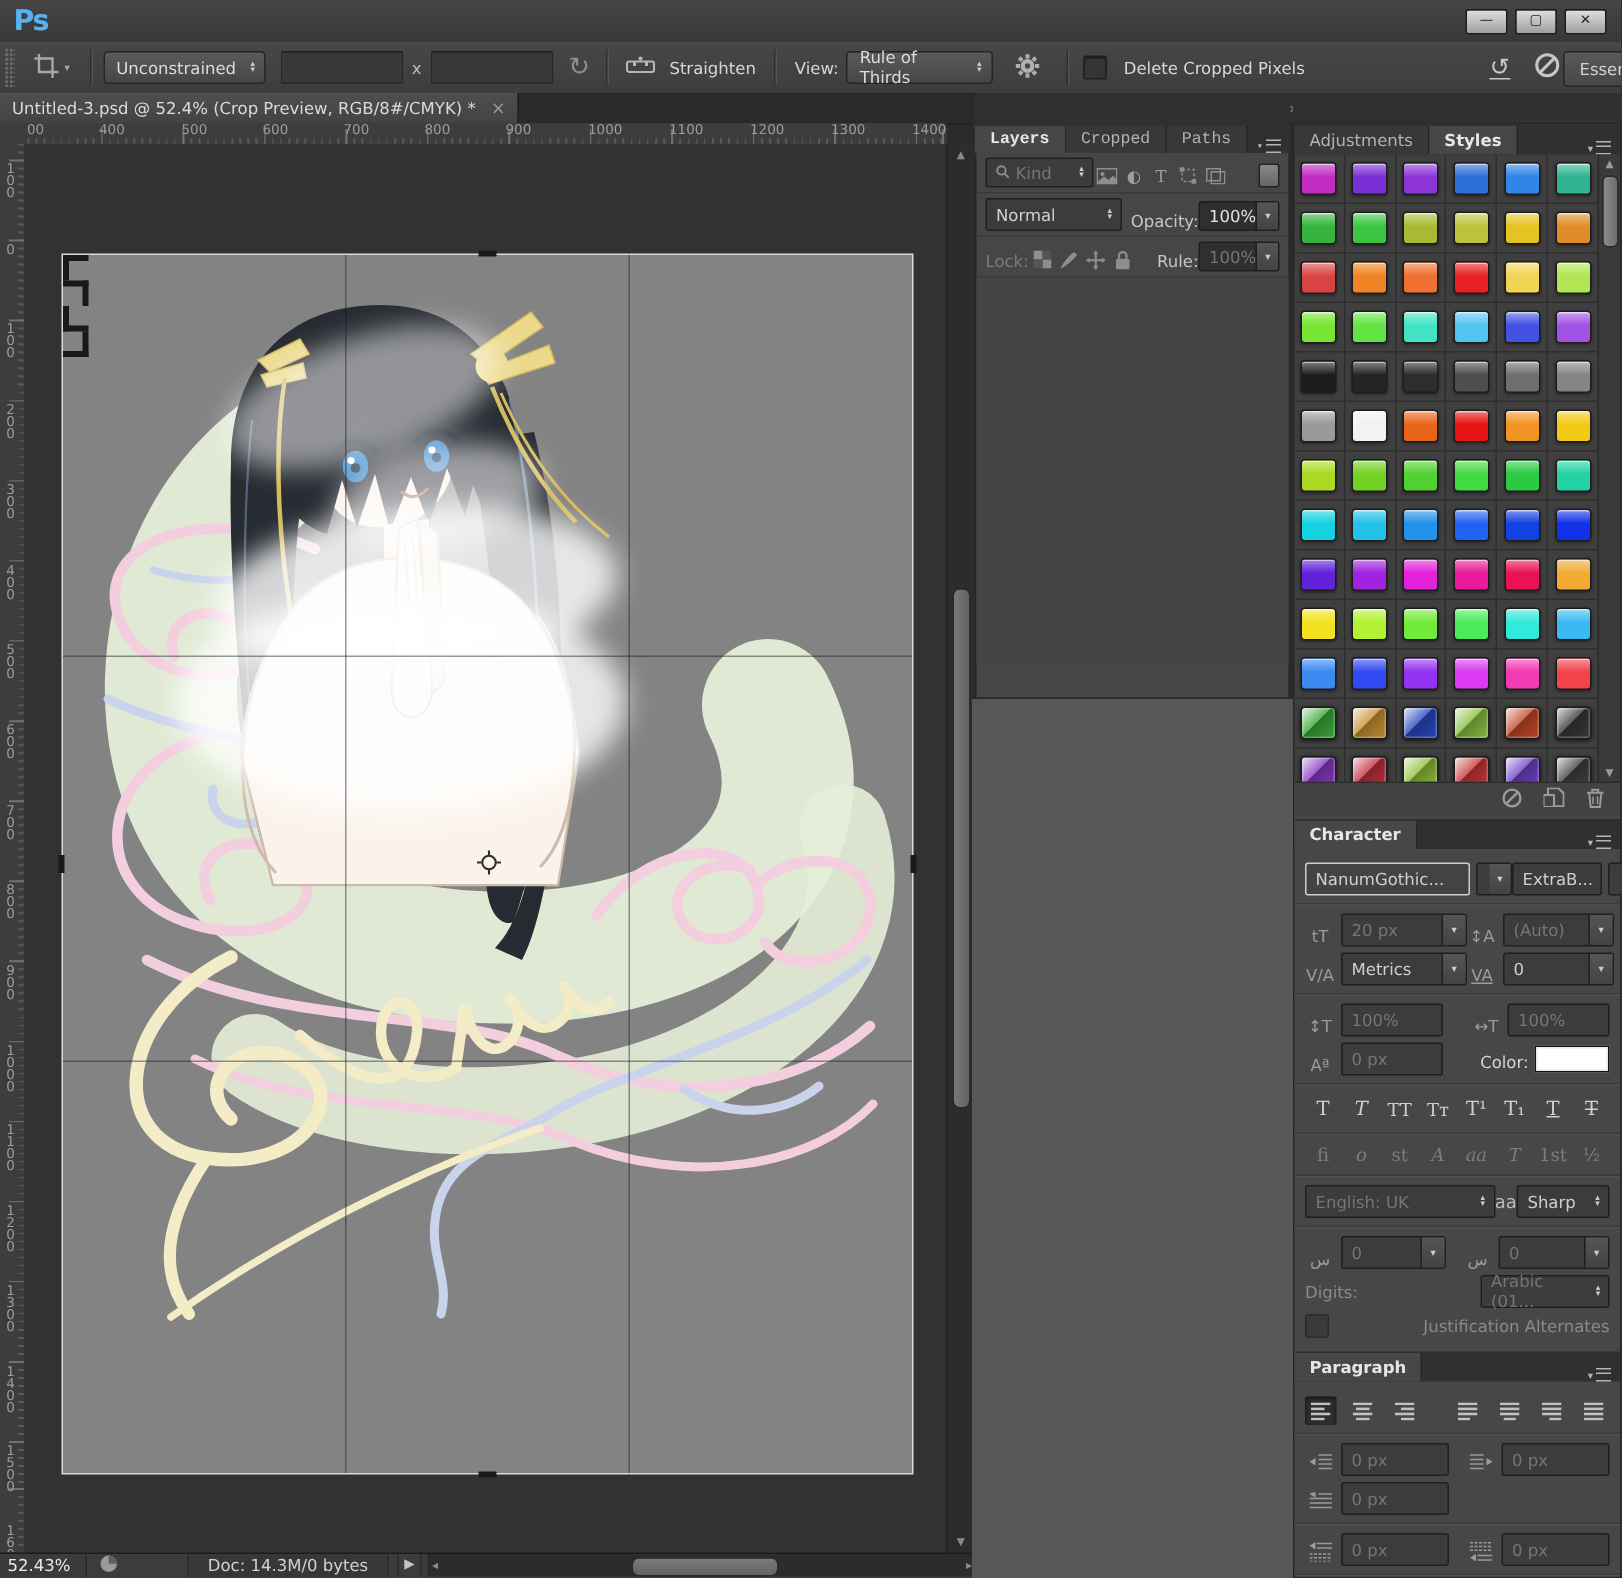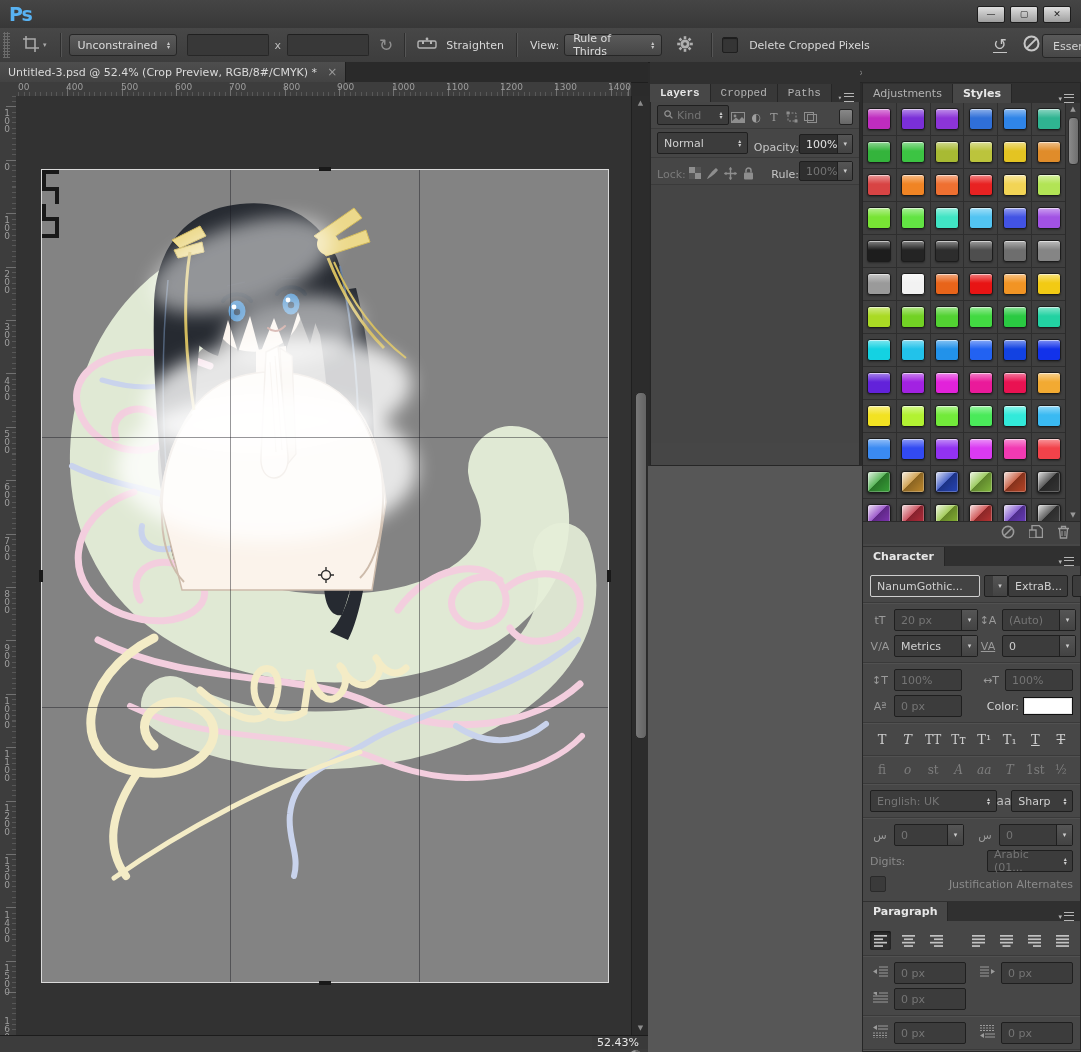--- a/index.html
+++ b/index.html
@@ -73,21 +73,21 @@
   .he-b{left:277px;bottom:-3px;width:12px;height:4px;}
   .he-l{left:-3px;top:400px;width:4px;height:12px;}
   .he-r{right:-3px;top:400px;width:4px;height:12px;}
 
   
   .vscroll{left:631px;top:96px;width:17px;height:939px;background:#2c2c2c;border-left:1px solid #1f1f1f;}
   .vscroll .arr{position:absolute;left:0;width:17px;text-align:center;color:#8b8b8b;font-size:7px;}
   .vthumb{position:absolute;left:3px;top:296px;width:10px;height:345px;background:linear-gradient(90deg,#787878,#646464);border-radius:5px;border:1px solid #2a2a2a;}
 
   
-  .statusbar{left:0;top:1035px;width:650px;height:17px;background:#3c3c3c;border-top:1px solid #1c1c1c;display:flex;align-items:flex-end;flex-direction:column;}
+  .statusbar{left:0;top:1035px;width:650px;height:17px;background:#3c3c3c;border-top:1px solid #1c1c1c;display:flex;align-items:flex-start;}
   .zoombox{width:52px;height:15px;background:#3a3a3a;border-right:1px solid #272727;color:#e8e8e8;font-size:11px;display:flex;align-items:center;padding-left:5px;}
   .statusicon{margin:0 8px;}
   .docbox{width:132px;height:15px;background:#373737;border:1px solid #2b2b2b;border-top:none;border-bottom:none;color:#d2d2d2;font-size:11px;display:flex;align-items:center;justify-content:center;margin-left:38px;}
   .playbtn{margin-left:6px;color:#c2c2c2;font-size:9px;width:14px;text-align:center;border-left:1px solid #2b2b2b;border-right:1px solid #2b2b2b;height:15px;line-height:15px;}
   .hscrolltrack{position:relative;flex:1;height:15px;background:#2c2c2c;margin-left:4px;}
   .hscrolltrack .arr{position:absolute;top:0;color:#8b8b8b;font-size:8px;line-height:15px;}
   .hthumb{position:absolute;left:136px;top:2px;width:96px;height:11px;background:linear-gradient(#7a7a7a,#636363);border-radius:5px;border:1px solid #2a2a2a;}
 
   
   .ptabs{display:flex;align-items:flex-end;height:20px;background:#303030;}
@@ -123,21 +123,21 @@
   .scell{background:#3f3f3f;display:flex;align-items:center;justify-content:center;}
   .swatch{width:22px;height:20px;border-radius:3px;border:1px solid #1c1c1c;box-shadow:inset 0 1px 0 rgba(255,255,255,.55),0 1px 2px rgba(0,0,0,.35);}
   .swatch.glossy{box-shadow:inset 0 0 0 1px rgba(255,255,255,.25),0 1px 3px rgba(0,0,0,.6);}
   .stylescroll{position:absolute;right:0;top:0;width:14px;height:418px;background:#3a3a3a;border-left:1px solid #2a2a2a;}
   .stylescroll .arr{position:absolute;left:0;width:14px;text-align:center;color:#999;font-size:7px;}
   .sthumb{position:absolute;left:2px;top:14px;width:9px;height:46px;background:linear-gradient(90deg,#8a8a8a,#6f6f6f);border-radius:4px;border:1px solid #2a2a2a;}
   .stylesfooter{height:22px;background:#424242;border-top:1px solid #2a2a2a;display:flex;align-items:center;justify-content:flex-end;gap:14px;padding-right:10px;color:#9b9b9b;}
 
   .panelbody{padding:5px 7px;}
   .crow{display:flex;align-items:center;justify-content:space-between;margin:4px 0;}
-  .cgroup{display:flex;align-items:center;gap:4px;}
+  .cgroup{display:flex;align-items:flex-end;gap:4px;}
   .cicon{width:20px;text-align:center;color:#9b9b9b;font-size:11px;flex:none;}
   .hr{border-top:1px solid #3a3a3a;border-bottom:1px solid #515151;margin:5px -7px;}
   .tbtnrow{display:flex;justify-content:space-between;margin:6px 1px;}
   .tbtn{width:22px;height:19px;display:flex;align-items:center;justify-content:center;color:#cfcfcf;font-size:13px;font-family:"DejaVu Serif",serif;}
   .tbtn.i,.ot.i{font-style:italic;}
   .tbtn.u{text-decoration:underline;}
   .tbtn.strike{text-decoration:line-through;}
   .tbtn.sc,.tbtn.caps{font-size:12px;}
   .ot{color:#7d7d7d;font-size:12px;font-family:"DejaVu Serif",serif;width:22px;text-align:center;}
   .colorswatch{width:48px;height:16px;background:#fff;border:1px solid #111;box-shadow:inset 0 0 0 1px #e8e8e8;}

